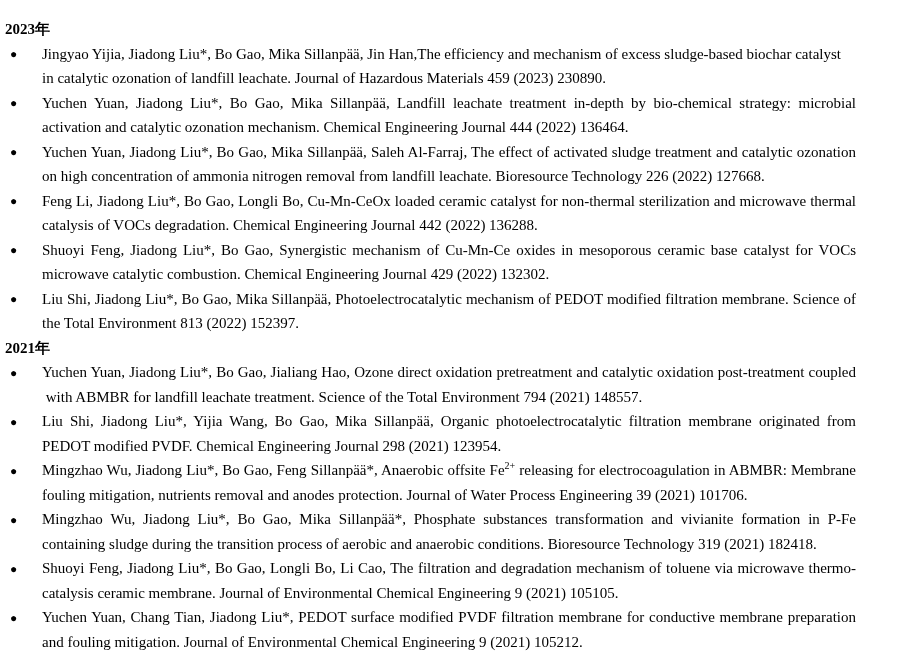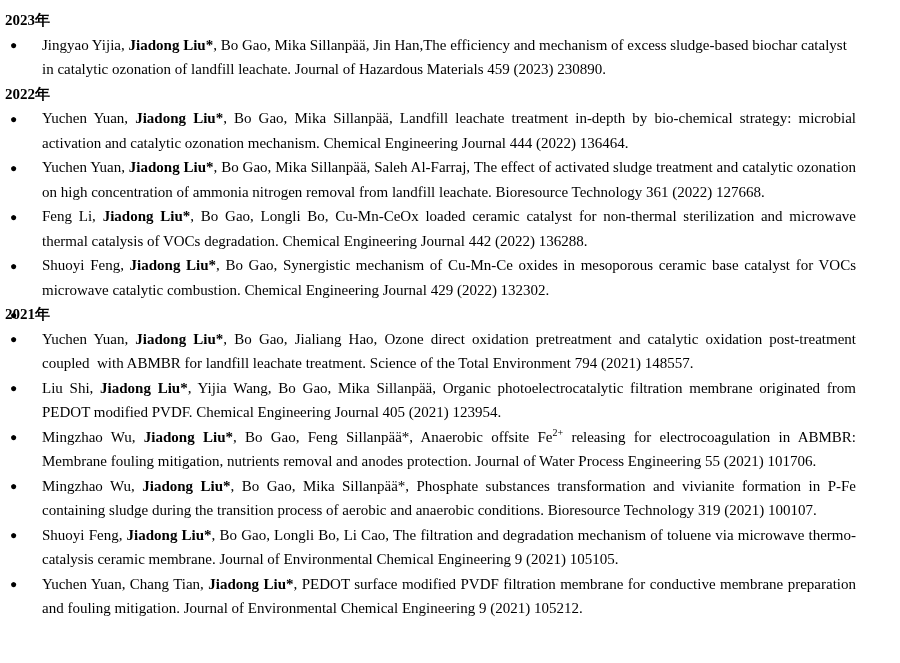--- a/index.html
+++ b/index.html
@@ -4,106 +4,106 @@
 <style>
   html, body { margin: 0; padding: 0; }
   body {
     width: 900px; height: 663px;
     background: #ffffff;
     overflow: hidden;
   }
   .doc {
     box-sizing: border-box;
     width: 900px; height: 527px;
-    padding: 8px 44px 0 5px;
+    padding: 17px 44px 0 5px;
     font-family: "Liberation Serif", "DejaVu Serif", serif;
     font-size: 15px;
     line-height: 24.5px;
     color: #000000;
   }
   .year {
     font-weight: bold;
     text-align: left;
   }
   .pub {
     position: relative;
     padding-left: 37px;
     text-align: justify;
   }
   .bullet {
     position: absolute;
     left: 5px; top: 0.5px;
     font-size: 12px;
     line-height: 24.5px;
   }
-  .txt b { font-weight: bold; }
+  .txt b { font-weight: normal; }
   sup {
     font-size: 10px;
     line-height: 0;
     vertical-align: super;
   }
 </style>
 </head>
 <body>
 
 <div class="doc">
 
   <div class="year">2023年</div>
 
   <div class="pub">
     <span class="bullet">●</span>
     <span class="txt"><span>Jingyao Yijia, </span><b>Jiadong Liu*</b><span>, Bo Gao, Mika Sillanpää, Jin Han,The efficiency and mechanism of excess sludge-based biochar catalyst</span><br><span>in catalytic ozonation of landfill leachate. Journal of Hazardous Materials 459 (2023) 230890.</span></span>
   </div>
 
-  <div class="year">2022年</div>
 
   <div class="pub">
     <span class="bullet">●</span>
     <span class="txt"><span>Yuchen Yuan, </span><b>Jiadong Liu*</b><span>, Bo Gao, Mika Sillanpää, Landfill leachate treatment in-depth by bio-chemical strategy: microbial activation and catalytic ozonation mechanism. Chemical Engineering Journal 444 (2022) 136464.</span></span>
   </div>
 
   <div class="pub">
     <span class="bullet">●</span>
-    <span class="txt"><span>Yuchen Yuan, </span><b>Jiadong Liu*</b><span>, Bo Gao, Mika Sillanpää, Saleh Al-Farraj, The effect of activated sludge treatment and catalytic ozonation on high concentration of ammonia nitrogen removal from landfill leachate. Bioresource Technology 361 (2022) 127668.</span></span>
+    <span class="txt"><span>Yuchen Yuan, </span><b>Jiadong Liu*</b><span>, Bo Gao, Mika Sillanpää, Saleh Al-Farraj, The effect of activated sludge treatment and catalytic ozonation on high concentration of ammonia nitrogen removal from landfill leachate. Bioresource Technology 226 (2022) 127668.</span></span>
   </div>
 
   <div class="pub">
     <span class="bullet">●</span>
     <span class="txt"><span>Feng Li, </span><b>Jiadong Liu*</b><span>, Bo Gao, Longli Bo, Cu-Mn-CeOx loaded ceramic catalyst for non-thermal sterilization and microwave thermal catalysis of VOCs degradation. Chemical Engineering Journal 442 (2022) 136288.</span></span>
   </div>
 
   <div class="pub">
     <span class="bullet">●</span>
     <span class="txt"><span>Shuoyi Feng, </span><b>Jiadong Liu*</b><span>, Bo Gao, Synergistic mechanism of Cu-Mn-Ce oxides in mesoporous ceramic base catalyst for VOCs microwave catalytic combustion. Chemical Engineering Journal 429 (2022) 132302.</span></span>
   </div>
 
   <div class="pub">
     <span class="bullet">●</span>
+    <span class="txt"><span>Liu Shi, </span><b>Jiadong Liu*</b><span>, Bo Gao, Mika Sillanpää, Photoelectrocatalytic mechanism of PEDOT modified filtration membrane. Science of the Total Environment 813 (2022) 152397.</span></span>
   </div>
 
   <div class="year">2021年</div>
 
   <div class="pub">
     <span class="bullet">●</span>
     <span class="txt"><span>Yuchen Yuan, </span><b>Jiadong Liu*</b><span>, Bo Gao, Jialiang Hao, Ozone direct oxidation pretreatment and catalytic oxidation post-treatment coupled &nbsp;with ABMBR for landfill leachate treatment. Science of the Total Environment 794 (2021) 148557.</span></span>
   </div>
 
   <div class="pub">
     <span class="bullet">●</span>
-    <span class="txt"><span>Liu Shi, </span><b>Jiadong Liu*</b><span>, Yijia Wang, Bo Gao, Mika Sillanpää, Organic photoelectrocatalytic filtration membrane originated from PEDOT modified PVDF. Chemical Engineering Journal 405 (2021) 123954.</span></span>
+    <span class="txt"><span>Liu Shi, </span><b>Jiadong Liu*</b><span>, Yijia Wang, Bo Gao, Mika Sillanpää, Organic photoelectrocatalytic filtration membrane originated from PEDOT modified PVDF. Chemical Engineering Journal 298 (2021) 123954.</span></span>
   </div>
 
   <div class="pub">
     <span class="bullet">●</span>
-    <span class="txt"><span>Mingzhao Wu, </span><b>Jiadong Liu*</b><span>, Bo Gao, Feng Sillanpää*, Anaerobic offsite Fe</span><sup>2+</sup><span> releasing for electrocoagulation in ABMBR: Membrane fouling mitigation, nutrients removal and anodes protection. Journal of Water Process Engineering 55 (2021) 101706.</span></span>
+    <span class="txt"><span>Mingzhao Wu, </span><b>Jiadong Liu*</b><span>, Bo Gao, Feng Sillanpää*, Anaerobic offsite Fe</span><sup>2+</sup><span> releasing for electrocoagulation in ABMBR: Membrane fouling mitigation, nutrients removal and anodes protection. Journal of Water Process Engineering 39 (2021) 101706.</span></span>
   </div>
 
   <div class="pub">
     <span class="bullet">●</span>
-    <span class="txt"><span>Mingzhao Wu, </span><b>Jiadong Liu*</b><span>, Bo Gao, Mika Sillanpää*, Phosphate substances transformation and vivianite formation in P-Fe containing sludge during the transition process of aerobic and anaerobic conditions. Bioresource Technology 319 (2021) 100107.</span></span>
+    <span class="txt"><span>Mingzhao Wu, </span><b>Jiadong Liu*</b><span>, Bo Gao, Mika Sillanpää*, Phosphate substances transformation and vivianite formation in P-Fe containing sludge during the transition process of aerobic and anaerobic conditions. Bioresource Technology 319 (2021) 182418.</span></span>
   </div>
 
   <div class="pub">
     <span class="bullet">●</span>
     <span class="txt"><span>Shuoyi Feng, </span><b>Jiadong Liu*</b><span>, Bo Gao, Longli Bo, Li Cao, The filtration and degradation mechanism of toluene via microwave thermo-catalysis ceramic membrane. Journal of Environmental Chemical Engineering 9 (2021) 105105.</span></span>
   </div>
 
   <div class="pub">
     <span class="bullet">●</span>
     <span class="txt"><span>Yuchen Yuan, Chang Tian, </span><b>Jiadong Liu*</b><span>, PEDOT surface modified PVDF filtration membrane for conductive membrane preparation and fouling mitigation. Journal of Environmental Chemical Engineering 9 (2021) 105212.</span></span>

